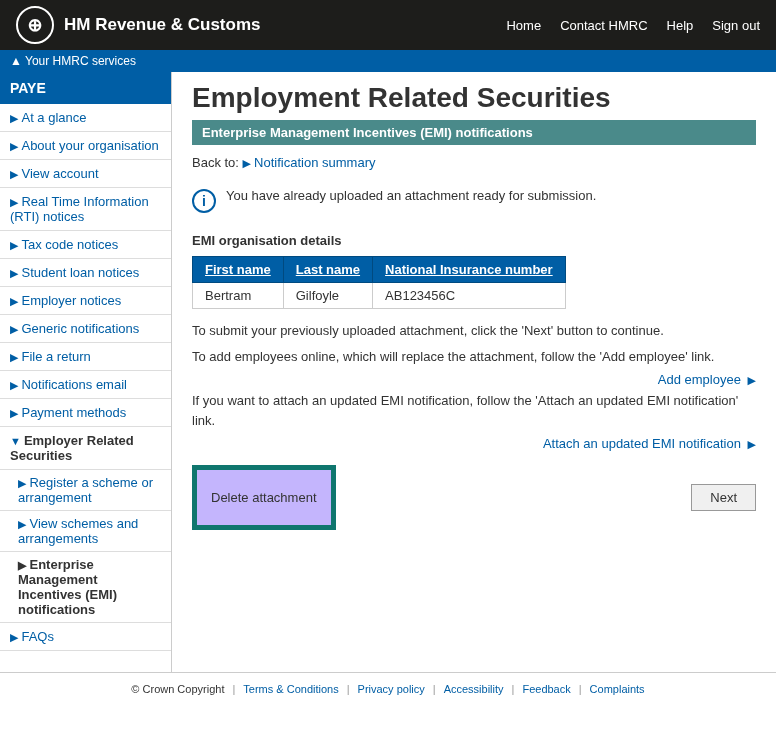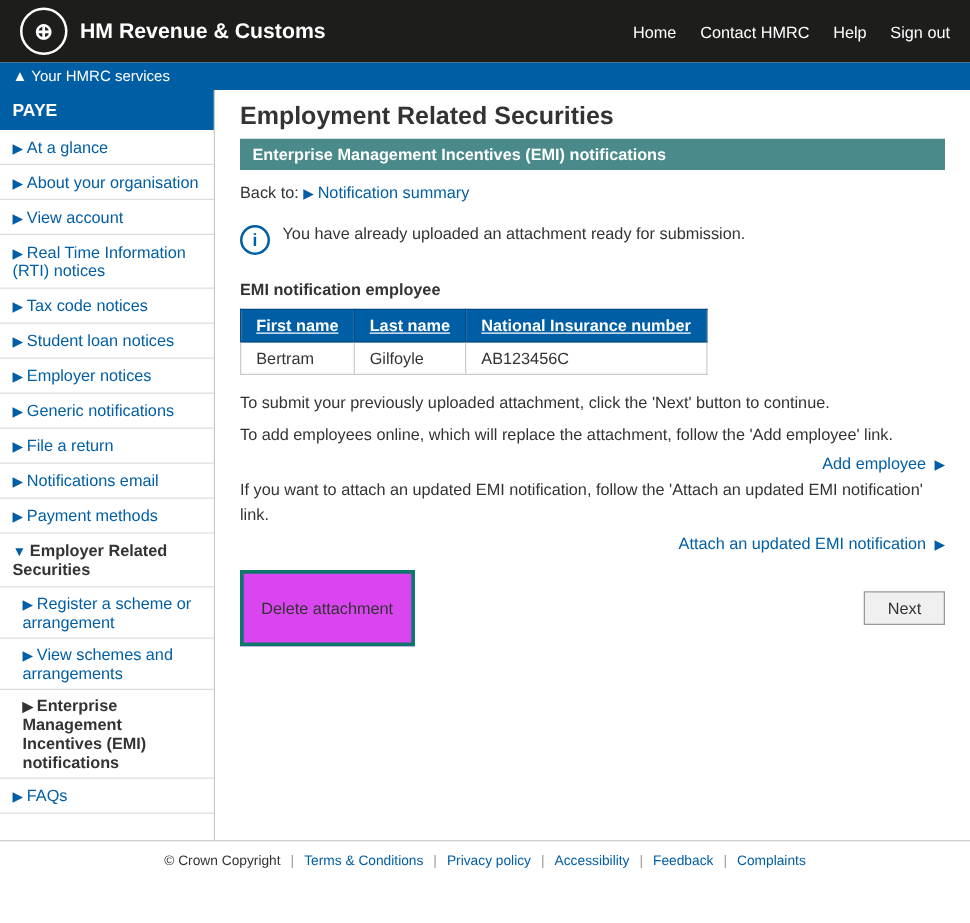--- a/index.html
+++ b/index.html
@@ -30,21 +30,21 @@
     .sidebar-item-active > span { font-weight: bold; color: #333; }
     .sidebar-sub { padding: 0; }
     .sidebar-sub-item { padding: 5px 10px 5px 18px; border-bottom: 1px solid #ddd; font-size: 13px; }
     .sidebar-sub-item a { color: #005ea5; text-decoration: none; display: block; }
     .sidebar-sub-item.active a { font-weight: bold; color: #333; cursor: default; text-decoration: none; }
     .sidebar-faq { padding: 6px 10px; font-size: 13px; border-bottom: 1px solid #ddd; }
     .sidebar-faq a { color: #005ea5; text-decoration: none; }
 
     
     .main { flex: 1; padding: 10px 20px 20px 20px; }
-    .page-title { font-size: 20px; font-weight: bold; color: #333; margin-bottom: 6px; }
+    .page-title { font-size: 28px; font-weight: bold; color: #333; margin-bottom: 6px; }
     .section-header { background: #4a8a8a; color: #fff; padding: 5px 10px; font-size: 13px; font-weight: bold; margin-bottom: 10px; }
     .back-to { font-size: 13px; margin-bottom: 12px; color: #333; }
     .back-to a { color: #005ea5; text-decoration: none; }
 
     
     .info-box { display: flex; align-items: flex-start; gap: 10px; margin-bottom: 14px; padding: 6px 0; }
     .info-icon { width: 24px; height: 24px; border: 2px solid #005ea5; border-radius: 50%; color: #005ea5; font-weight: bold; font-size: 14px; display: flex; align-items: center; justify-content: center; flex-shrink: 0; margin-top: 1px; }
     .info-text { font-size: 13px; color: #333; }
 
     
@@ -56,21 +56,21 @@
     
     .para { font-size: 13px; margin-bottom: 6px; color: #333; line-height: 1.5; }
 
     
     .link-right { text-align: right; margin-bottom: 4px; }
     .link-right a, .link-teal { color: #005ea5; text-decoration: none; font-size: 13px; }
 
     
     .action-row { display: flex; justify-content: space-between; align-items: center; margin-top: 10px; }
     .delete-note { font-size: 13px; color: #005ea5; margin-bottom: 8px; }
-    .btn { padding: 20px 14px; font-size: 13px; border: 3px solid #0f766e; background: #d946ef; cursor: pointer; color: #333; }
+    .btn { padding: 20px 14px; font-size: 13px; border: 5px solid #0f766e; background: #c4b5fd; cursor: pointer; color: #333; }
     .btn-next { padding: 5px 18px; font-size: 13px; border: 1px solid #999; background: #f0f0f0; cursor: pointer; color: #333; }
 
     
     .footer { border-top: 1px solid #ccc; padding: 10px 16px; font-size: 11px; color: #333; display: flex; align-items: flex-start; justify-content: center; gap: 8px; flex-wrap: wrap; }
     .footer a { color: #005ea5; text-decoration: none; }
     .footer-divider { color: #999; }
 
     .attach-link-row { text-align: right; margin-bottom: 14px; }
     .attach-link-row a { color: #005ea5; text-decoration: none; font-size: 13px; }
   </style>
@@ -162,21 +162,21 @@
       <span>Back to:</span>
       <span style="color:#005ea5; font-size:11px;"> ▶ </span>
       <a href="#">Notification summary</a>
     </div>
 
     <div class="info-box">
       <div class="info-icon">i</div>
       <span class="info-text">You have already uploaded an attachment ready for submission.</span>
     </div>
 
-    <div class="section-label">EMI notification employee</div>
+    <div class="section-label">EMI organisation details</div>
 
     <table class="emi-table">
       <thead>
         <tr>
           <th>First name</th>
           <th>Last name</th>
           <th>National Insurance number</th>
         </tr>
       </thead>
       <tbody>

